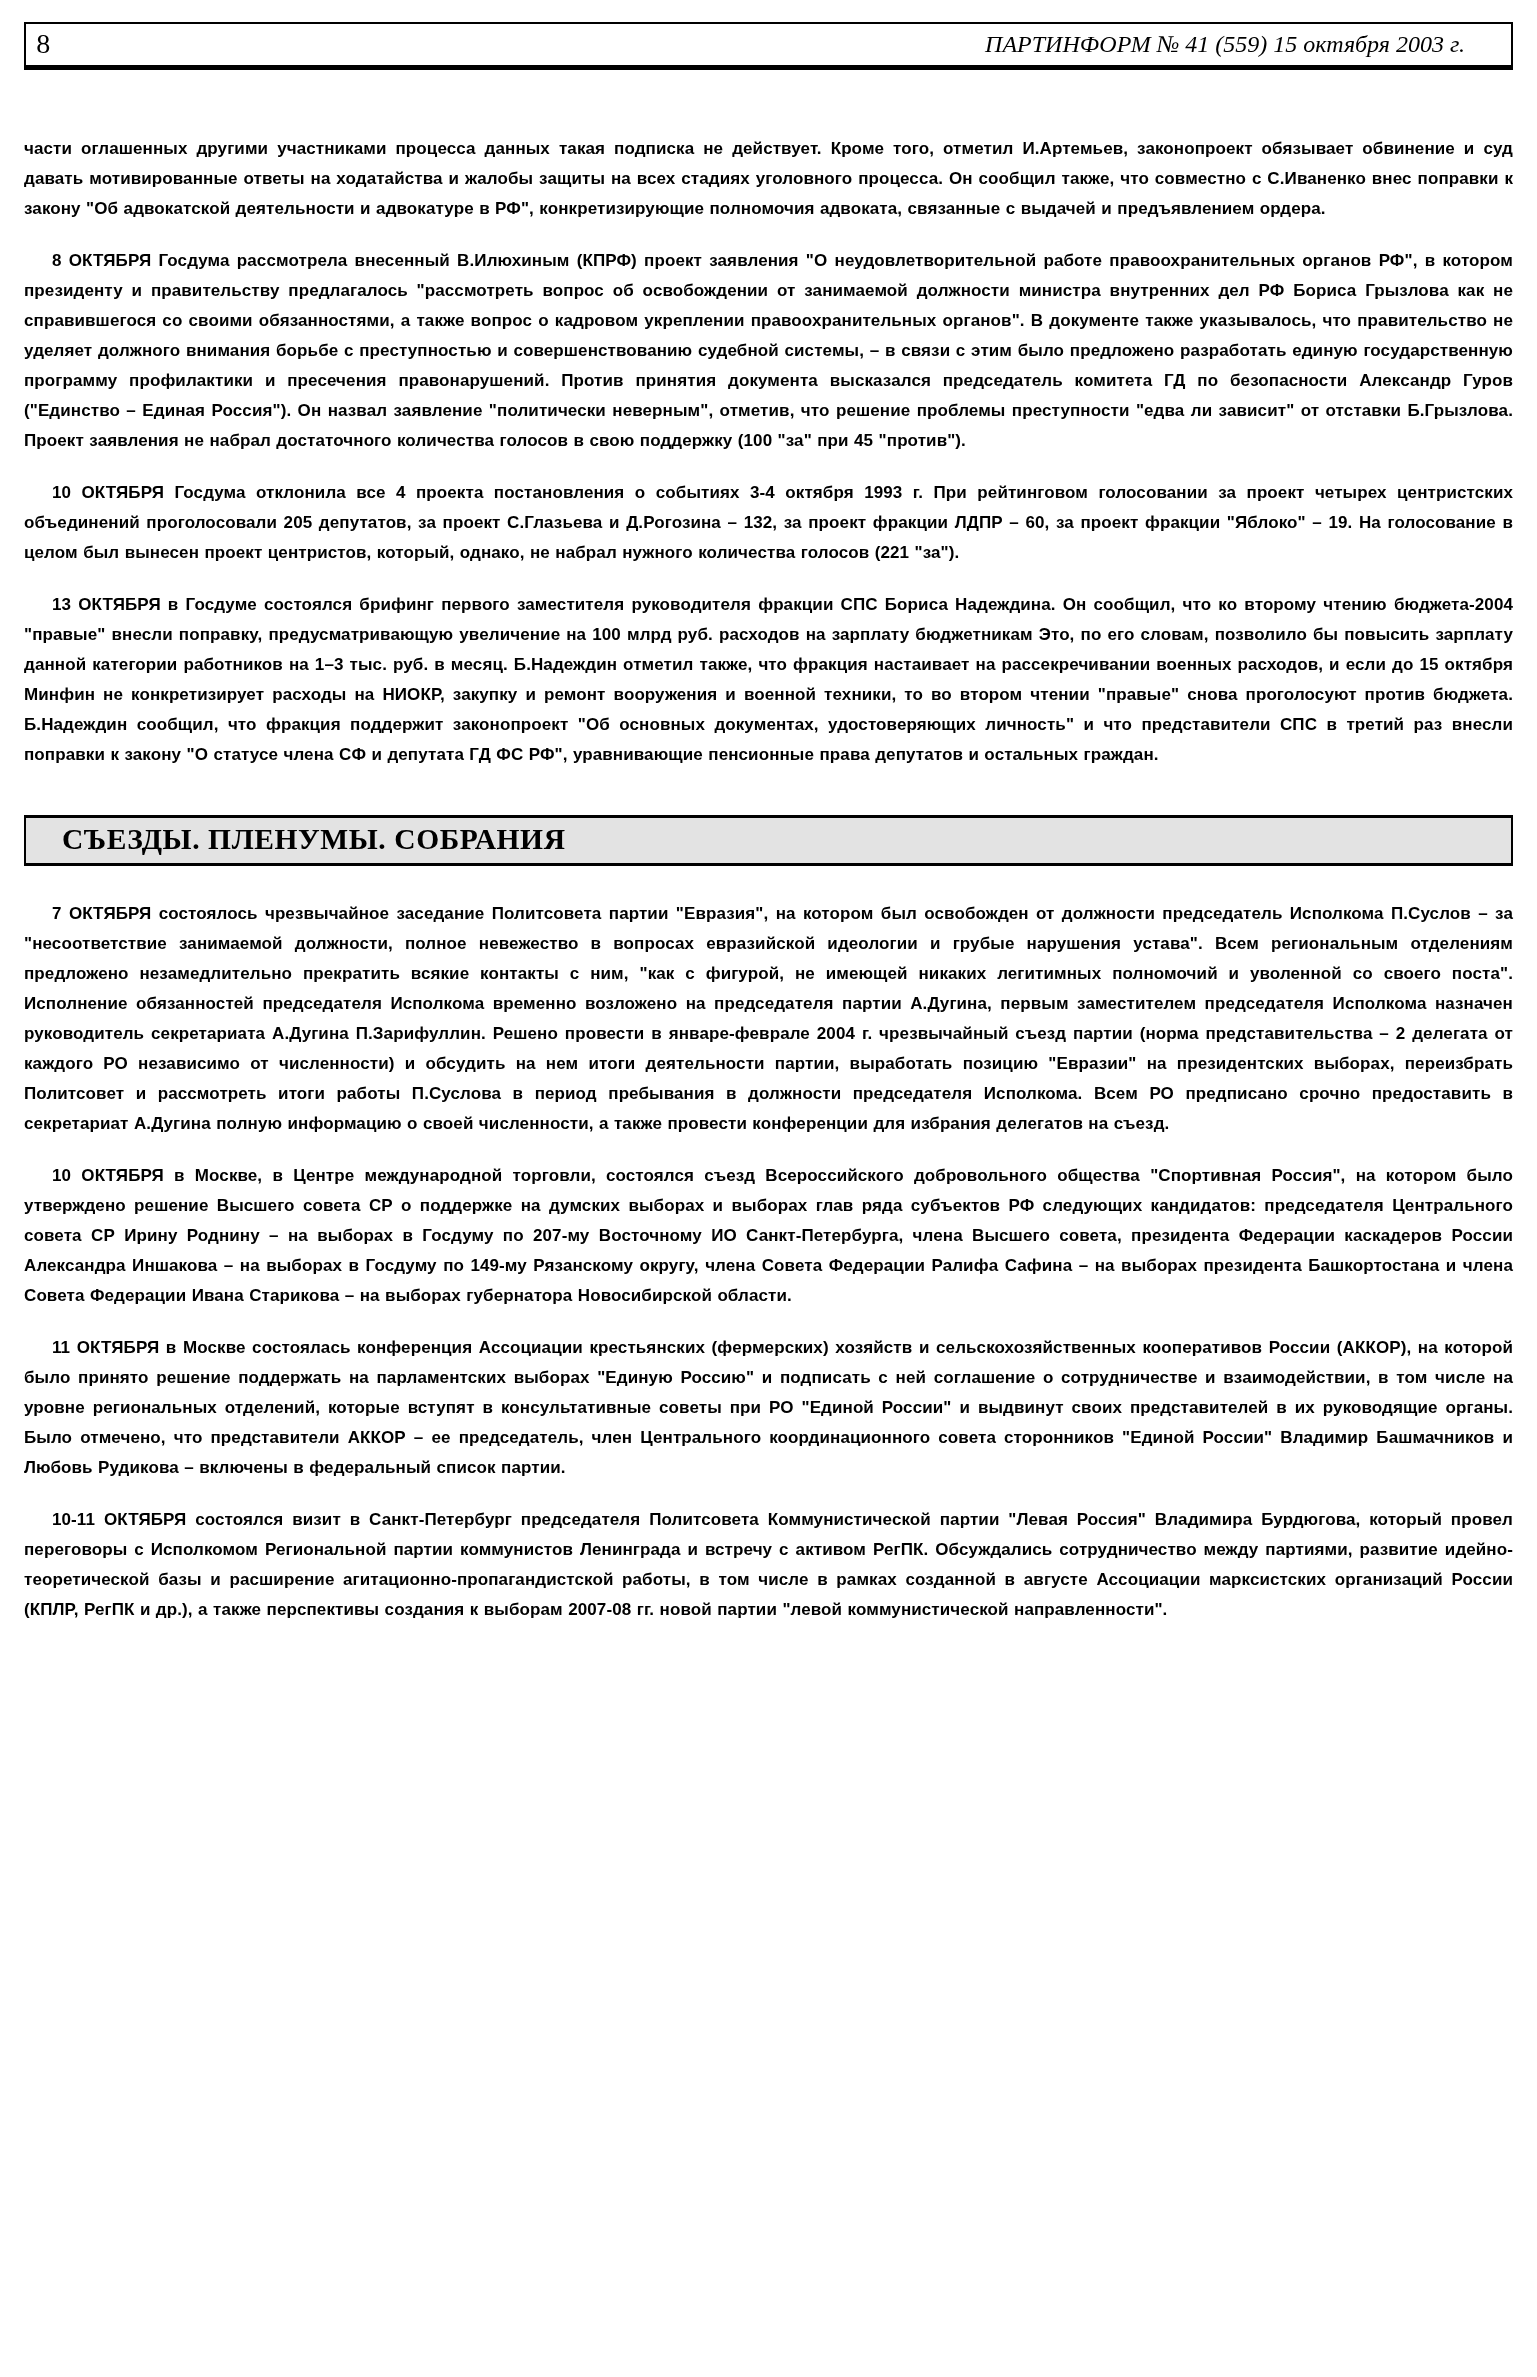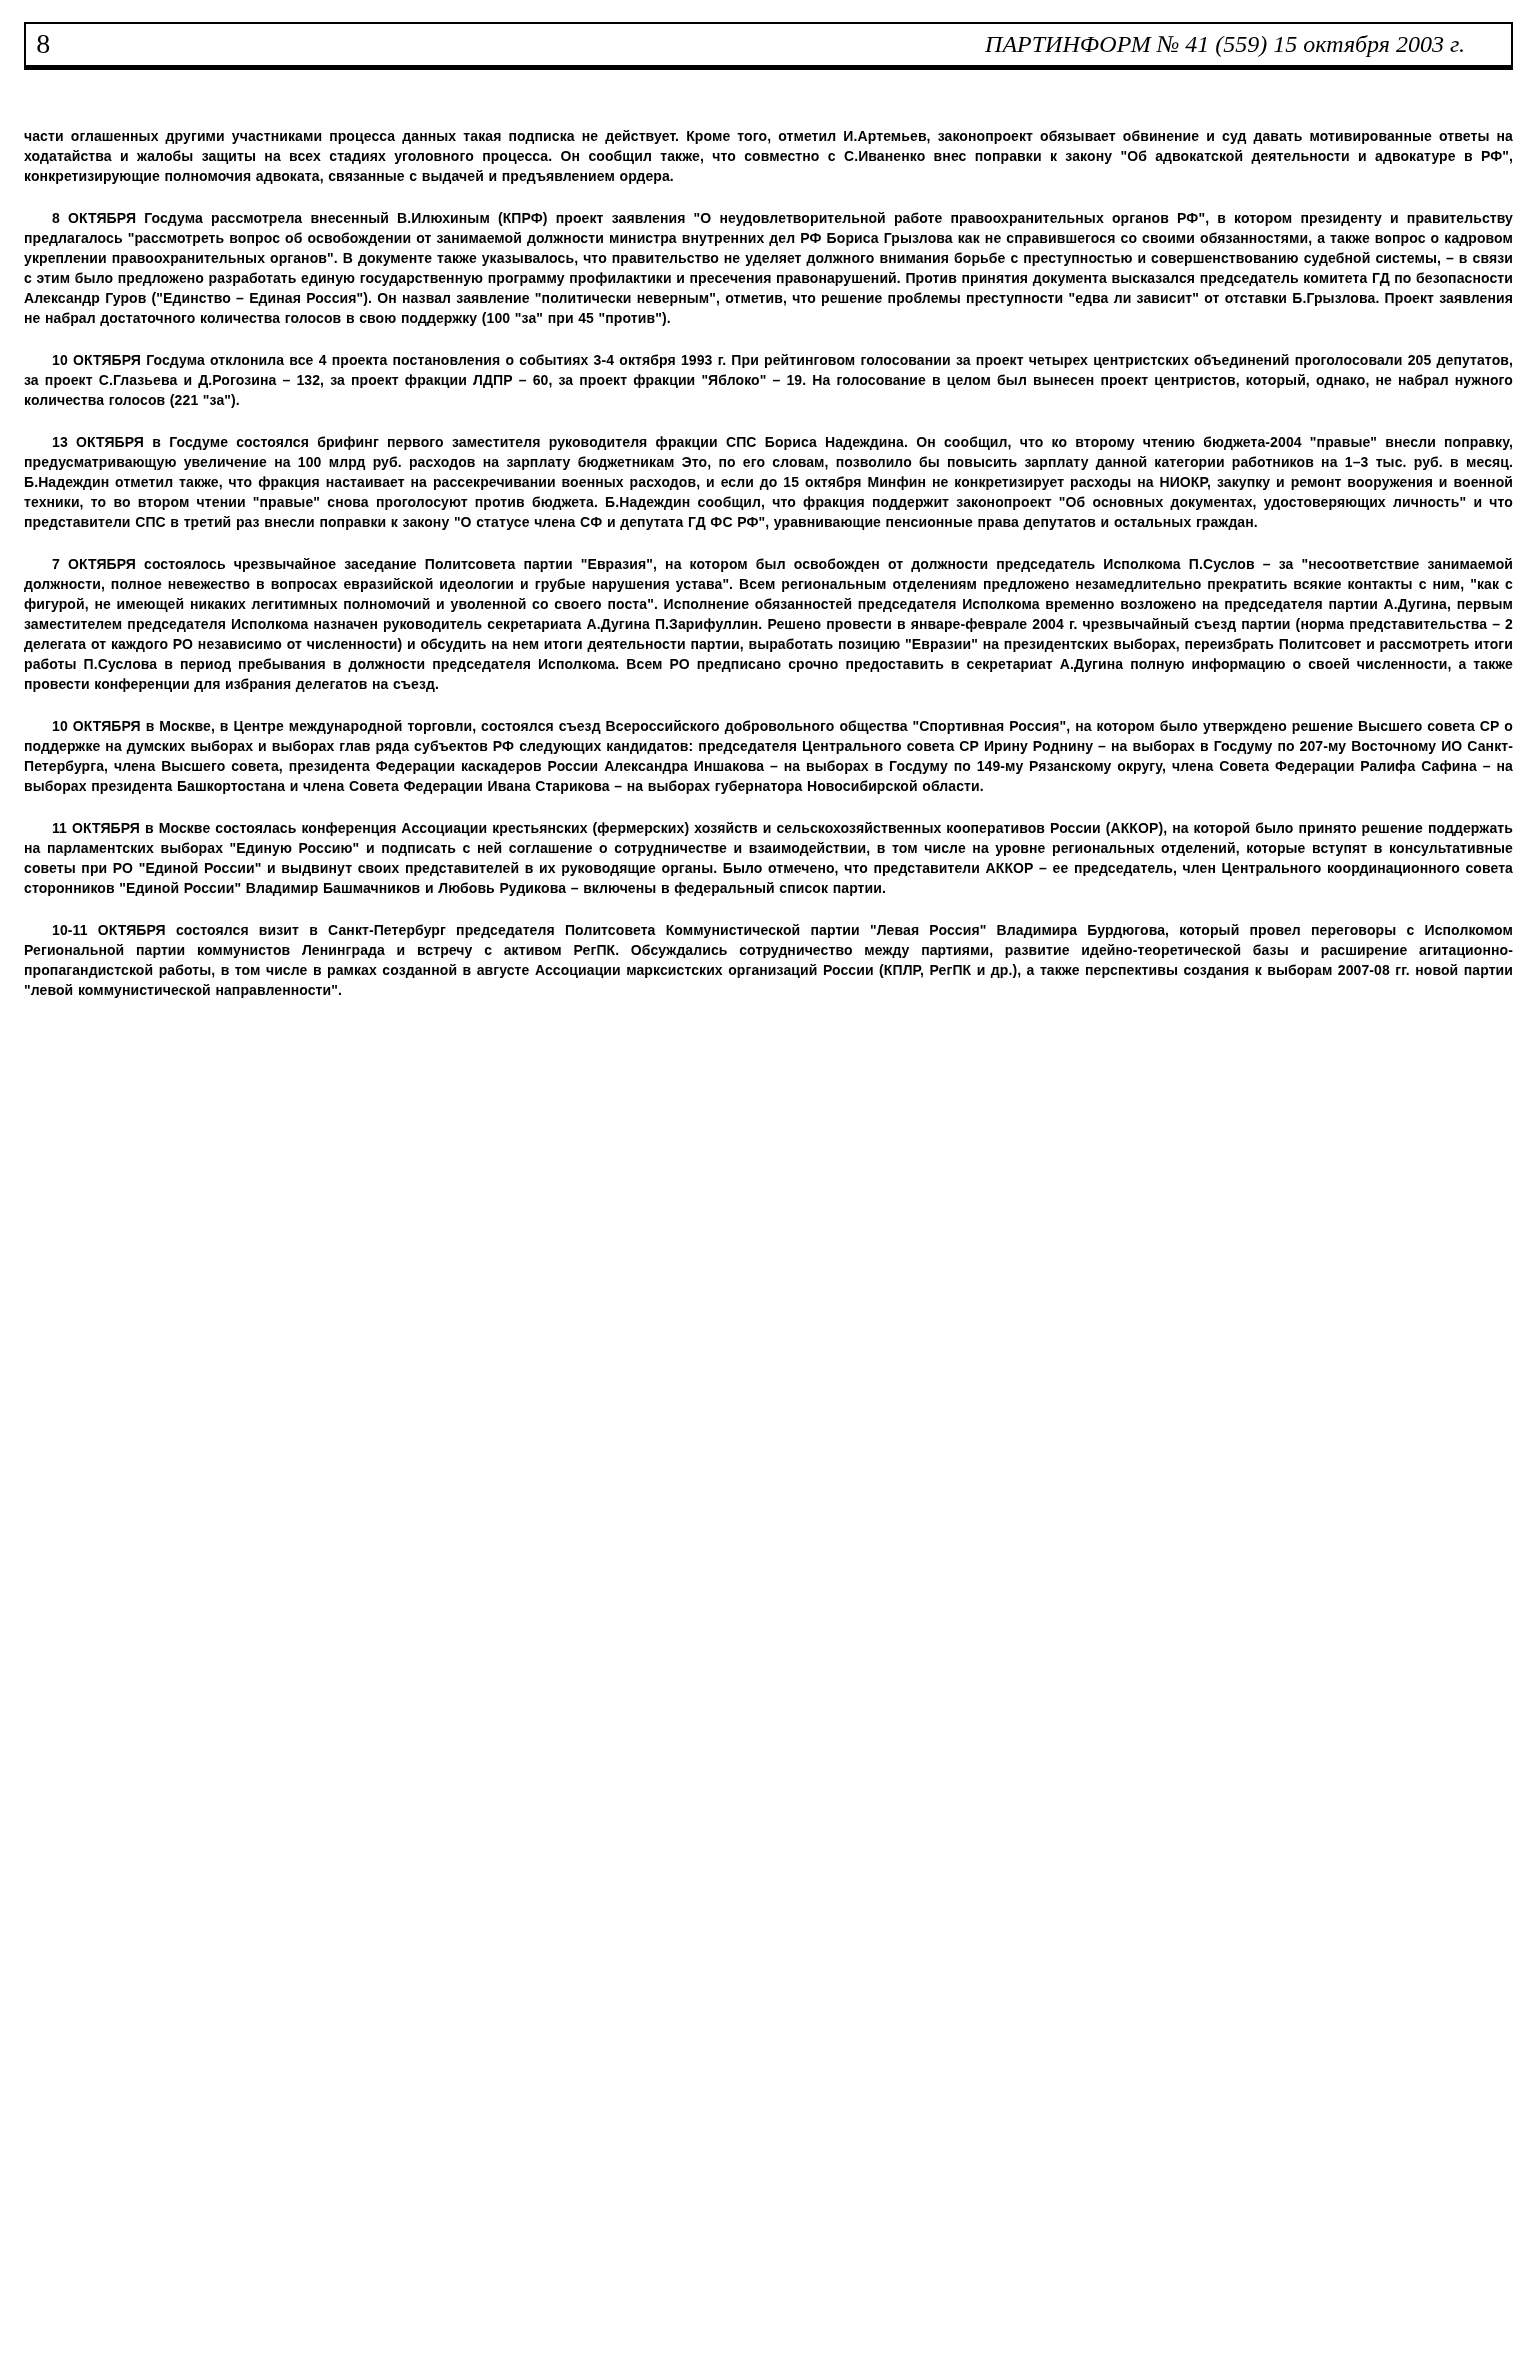--- a/index.html
+++ b/index.html
@@ -45,23 +45,23 @@
     padding-right: 37px;
     white-space: nowrap;
   }
   .content {
     position: absolute;
     left: 24px;
     right: 24px;
     top: 126px;
   }
   p.body-par {
-    margin: 0 0 22px 0;
-    font-size: 14px;
-    line-height: 20px;
+    margin: 8px 0 22px 0;
+    font-size: 17px;
+    line-height: 30px;
     font-weight: bold;
     text-align: justify;
     text-indent: 28px;
     letter-spacing: 0.1px;
     word-spacing: 0.6px;
   }
   p.no-indent {
     text-indent: 0;
   }
   .section-box {
@@ -94,20 +94,23 @@
   <div class="content">
 
     <p class="body-par no-indent">части оглашенных другими участниками процесса данных такая подписка не действует. Кроме того, отметил И.Артемьев, законопроект обязывает обвинение и суд давать мотивированные ответы на ходатайства и жалобы защиты на всех стадиях уголовного процесса. Он сообщил также, что совместно с С.Иваненко внес поправки к закону "Об адвокатской деятельности и адвокатуре в РФ", конкретизирующие полномочия адвоката, связанные с выдачей и предъявлением ордера.</p>
 
     <p class="body-par">8 ОКТЯБРЯ Госдума рассмотрела внесенный В.Илюхиным (КПРФ) проект заявления "О неудовлетворительной работе правоохранительных органов РФ", в котором президенту и правительству предлагалось "рассмотреть вопрос об освобождении от занимаемой должности министра внутренних дел РФ Бориса Грызлова как не справившегося со своими обязанностями, а также вопрос о кадровом укреплении правоохранительных органов". В документе также указывалось, что правительство не уделяет должного внимания борьбе с преступностью и совершенствованию судебной системы, – в связи с этим было предложено разработать единую государственную программу профилактики и пресечения правонарушений. Против принятия документа высказался председатель комитета ГД по безопасности Александр Гуров ("Единство – Единая Россия"). Он назвал заявление "политически неверным", отметив, что решение проблемы преступности "едва ли зависит" от отставки Б.Грызлова. Проект заявления не набрал достаточного количества голосов в свою поддержку (100 "за" при 45 "против").</p>
 
     <p class="body-par">10 ОКТЯБРЯ Госдума отклонила все 4 проекта постановления о событиях 3-4 октября 1993 г. При рейтинговом голосовании за проект четырех центристских объединений проголосовали 205 депутатов, за проект С.Глазьева и Д.Рогозина – 132, за проект фракции ЛДПР – 60, за проект фракции "Яблоко" – 19. На голосование в целом был вынесен проект центристов, который, однако, не набрал нужного количества голосов (221 "за").</p>
 
     <p class="body-par">13 ОКТЯБРЯ в Госдуме состоялся брифинг первого заместителя руководителя фракции СПС Бориса Надеждина. Он сообщил, что ко второму чтению бюджета-2004 "правые" внесли поправку, предусматривающую увеличение на 100 млрд руб. расходов на зарплату бюджетникам Это, по его словам, позволило бы повысить зарплату данной категории работников на 1–3 тыс. руб. в месяц. Б.Надеждин отметил также, что фракция настаивает на рассекречивании военных расходов, и если до 15 октября Минфин не конкретизирует расходы на НИОКР, закупку и ремонт вооружения и военной техники, то во втором чтении "правые" снова проголосуют против бюджета. Б.Надеждин сообщил, что фракция поддержит законопроект "Об основных документах, удостоверяющих личность" и что представители СПС в третий раз внесли поправки к закону "О статусе члена СФ и депутата ГД ФС РФ", уравнивающие пенсионные права депутатов и остальных граждан.</p>
 
+    <div class="section-box">
+      <span class="section-title">СЪЕЗДЫ. ПЛЕНУМЫ. СОБРАНИЯ</span>
+    </div>
 
     <p class="body-par">7 ОКТЯБРЯ состоялось чрезвычайное заседание Политсовета партии "Евразия", на котором был освобожден от должности председатель Исполкома П.Суслов – за "несоответствие занимаемой должности, полное невежество в вопросах евразийской идеологии и грубые нарушения устава". Всем региональным отделениям предложено незамедлительно прекратить всякие контакты с ним, "как с фигурой, не имеющей никаких легитимных полномочий и уволенной со своего поста". Исполнение обязанностей председателя Исполкома временно возложено на председателя партии А.Дугина, первым заместителем председателя Исполкома назначен руководитель секретариата А.Дугина П.Зарифуллин. Решено провести в январе-феврале 2004 г. чрезвычайный съезд партии (норма представительства – 2 делегата от каждого РО независимо от численности) и обсудить на нем итоги деятельности партии, выработать позицию "Евразии" на президентских выборах, переизбрать Политсовет и рассмотреть итоги работы П.Суслова в период пребывания в должности председателя Исполкома. Всем РО предписано срочно предоставить в секретариат А.Дугина полную информацию о своей численности, а также провести конференции для избрания делегатов на съезд.</p>
 
     <p class="body-par">10 ОКТЯБРЯ в Москве, в Центре международной торговли, состоялся съезд Всероссийского добровольного общества "Спортивная Россия", на котором было утверждено решение Высшего совета СР о поддержке на думских выборах и выборах глав ряда субъектов РФ следующих кандидатов: председателя Центрального совета СР Ирину Роднину – на выборах в Госдуму по 207-му Восточному ИО Санкт-Петербурга, члена Высшего совета, президента Федерации каскадеров России Александра Иншакова – на выборах в Госдуму по 149-му Рязанскому округу, члена Совета Федерации Ралифа Сафина – на выборах президента Башкортостана и члена Совета Федерации Ивана Старикова – на выборах губернатора Новосибирской области.</p>
 
     <p class="body-par">11 ОКТЯБРЯ в Москве состоялась конференция Ассоциации крестьянских (фермерских) хозяйств и сельскохозяйственных кооперативов России (АККОР), на которой было принято решение поддержать на парламентских выборах "Единую Россию" и подписать с ней соглашение о сотрудничестве и взаимодействии, в том числе на уровне региональных отделений, которые вступят в консультативные советы при РО "Единой России" и выдвинут своих представителей в их руководящие органы. Было отмечено, что представители АККОР – ее председатель, член Центрального координационного совета сторонников "Единой России" Владимир Башмачников и Любовь Рудикова – включены в федеральный список партии.</p>
 
     <p class="body-par">10-11 ОКТЯБРЯ состоялся визит в Санкт-Петербург председателя Политсовета Коммунистической партии "Левая Россия" Владимира Бурдюгова, который провел переговоры с Исполкомом Региональной партии коммунистов Ленинграда и встречу с активом РегПК. Обсуждались сотрудничество между партиями, развитие идейно-теоретической базы и расширение агитационно-пропагандистской работы, в том числе в рамках созданной в августе Ассоциации марксистских организаций России (КПЛР, РегПК и др.), а также перспективы создания к выборам 2007-08 гг. новой партии "левой коммунистической направленности".</p>
 
   </div>

